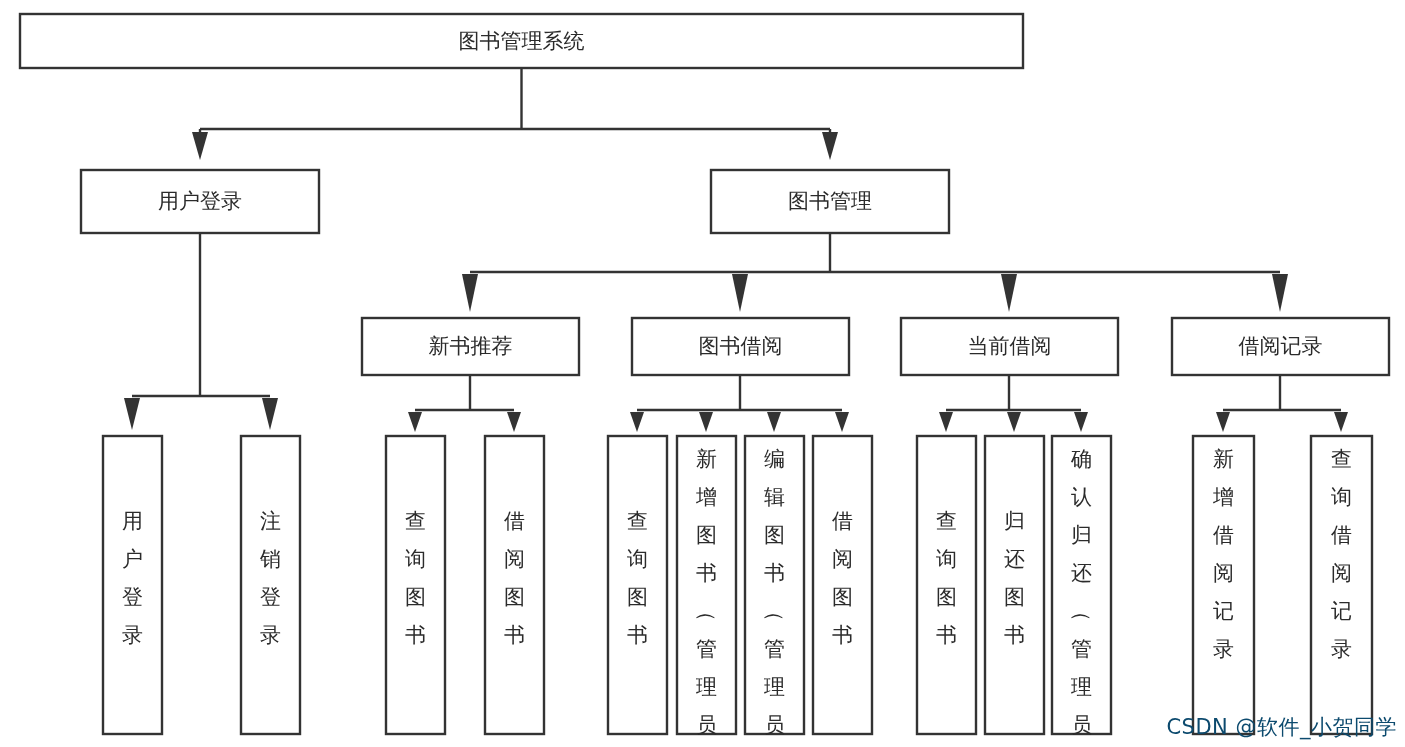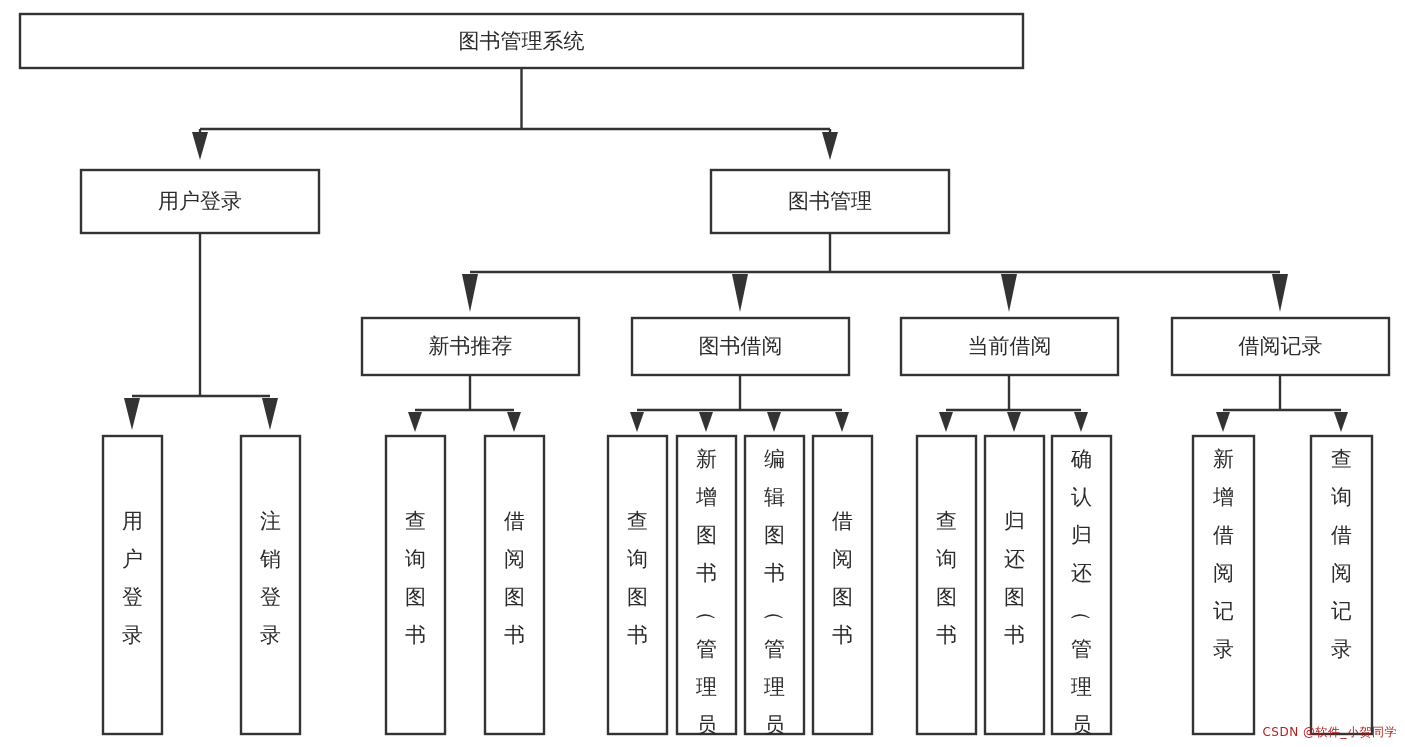--- a/index.html
+++ b/index.html
@@ -50,22 +50,22 @@
   }
   .arrow-head {
     fill: #333333;
     stroke: none;
   }
   .watermark {
     position: absolute;
     right: 8px;
     bottom: 6px;
     font-family: "DejaVu Sans", "Liberation Sans", sans-serif;
-    font-size: 12px;
-    color: #b91c1c;
+    font-size: 21px;
+    color: #0c4a6e;
     white-space: nowrap;
     letter-spacing: 0.5px;
     user-select: none;
   }
 </style>
 </head>
 <body>
 
 <div id="diagram-root">
 

